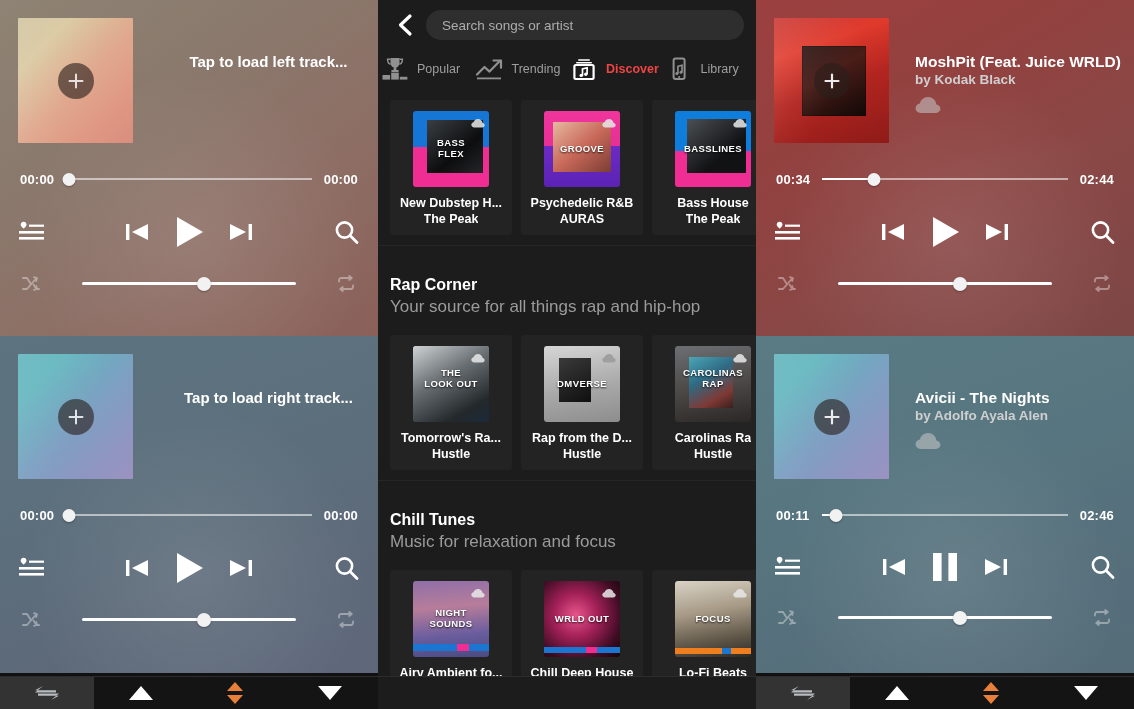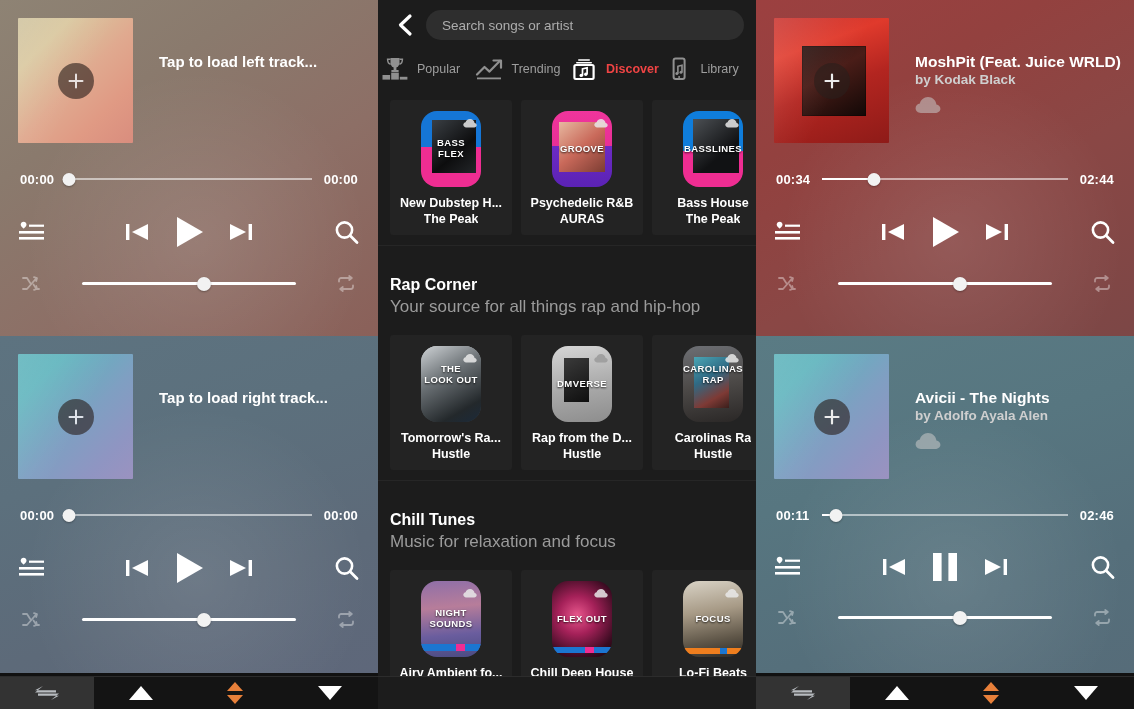--- a/index.html
+++ b/index.html
@@ -47,21 +47,21 @@
       background:linear-gradient(150deg,#2b1512 0%,#4a1d18 40%,#120806 100%);
       box-shadow:0 0 0 1px rgba(0,0,0,.25) inset; }
   .plus { position:absolute; left:50%; top:50%; transform:translate(-50%,-50%);
       width:36px; height:36px; border-radius:50%; background:rgba(42,30,28,.62);
       display:flex; align-items:center; justify-content:center; }
   .plus svg { display:block; }
 
   .track-meta { padding-left:26px; padding-top:34px; min-width:0; flex:1; }
   .track-title { color:#fff; font-size:15.5px; font-weight:bold; line-height:1.3;
                  white-space:nowrap; overflow:hidden; }
-  .track-title.placeholder { font-size:15px; }
+  .track-title.placeholder { font-size:15px;text-align:center; }
   .track-artist { color:#cfcfcf; font-size:13.5px; font-weight:bold; }
   .cloud-wrap { margin-top:9px; opacity:.55; }
 
   
   .seek { display:flex; align-items:center; padding:0 20px; margin-top:28px; }
   .seek .t { color:#fff; font-size:13px; font-weight:bold; letter-spacing:.2px; }
   .seek .t.right { text-align:right; }
   .bar { flex:1; position:relative; height:16px; margin:0 12px; display:flex; align-items:center; }
   .bar .track-line { position:absolute; left:0; right:0; height:2px; background:rgba(255,255,255,.55); }
   .bar .fill { position:absolute; left:0; height:2px; background:#fff; }
@@ -107,21 +107,21 @@
 
   .scroll { flex:1; overflow:hidden; }
 
   .sec-head { padding:10px 12px 12px; background:#1c1c1c; border-top:1px solid #262626; }
   .sec-title { color:#fff; font-size:16px; font-weight:bold;margin-top:20px; }
   .sec-sub { color:#9b9b9b; font-size:17px; margin-top:3px; }
 
   .row-strip { display:flex; gap:9px; padding:6px 12px 10px; overflow:hidden; }
   .card { width:122px; flex:0 0 auto; background:#232323; border-radius:3px; padding:11px 6px 9px;
           display:flex; flex-direction:column; align-items:center; cursor:pointer; }
-  .card .thumb { width:60px; height:76px; border-radius:16px; position:relative; overflow:hidden; }
+  .card .thumb { width:76px; height:76px; border-radius:3px; position:relative; overflow:hidden; }
   .card .thumb .cloud-badge { position:absolute; right:3px; top:3px; opacity:.85; }
   .card .ttl { color:#fff; font-size:12.5px; font-weight:bold; margin-top:9px;
                white-space:nowrap; overflow:hidden; max-width:112px; text-overflow:ellipsis; text-align:center; }
   .card .sub { color:#fff; font-size:12.5px; font-weight:bold; margin-top:2px;
                white-space:nowrap; overflow:hidden; max-width:112px; text-align:center; }
 
   
   .th-bassflex { background:linear-gradient(180deg,#1576d6 0%,#1576d6 48%,#ef2d92 48%,#ef2d92 100%); }
   .th-bassflex .ph { position:absolute; left:18%; top:12%; width:74%; height:70%;
       background:linear-gradient(140deg,#3a3f44,#0d0d0e 60%,#232629); }
@@ -540,21 +540,21 @@
             </div>
           </div>
           <div class="ttl">Airy Ambient fo...</div>
           <div class="sub">Circuits</div>
         </div>
 
         <div class="card">
           <div class="thumb th-chillout">
             <div class="band"></div>
             <div class="th-cap">
-                <span>FLEX OUT</span>
+                <span>WRLD OUT</span>
               </div>
             <div class="cloud-badge">
               <svg width="15" height="10" viewBox="0 0 15 10">
                   <path d="M3.2 9.4C1.6 9.4.3 8.2.3 6.8c0-1.3 1-2.4 2.3-2.6C3 2.3 4.8.9 7 .9c2.4 0 4.4 1.8 4.6 4.1 1.2.2 2.1 1.2 2.1 2.3 0 1.2-1.1 2.1-2.5 2.1H3.2z" fill="#e9e9e9"></path>
                 </svg>
             </div>
           </div>
           <div class="ttl">Chill Deep House</div>
           <div class="sub">Main Room</div>
         </div>

